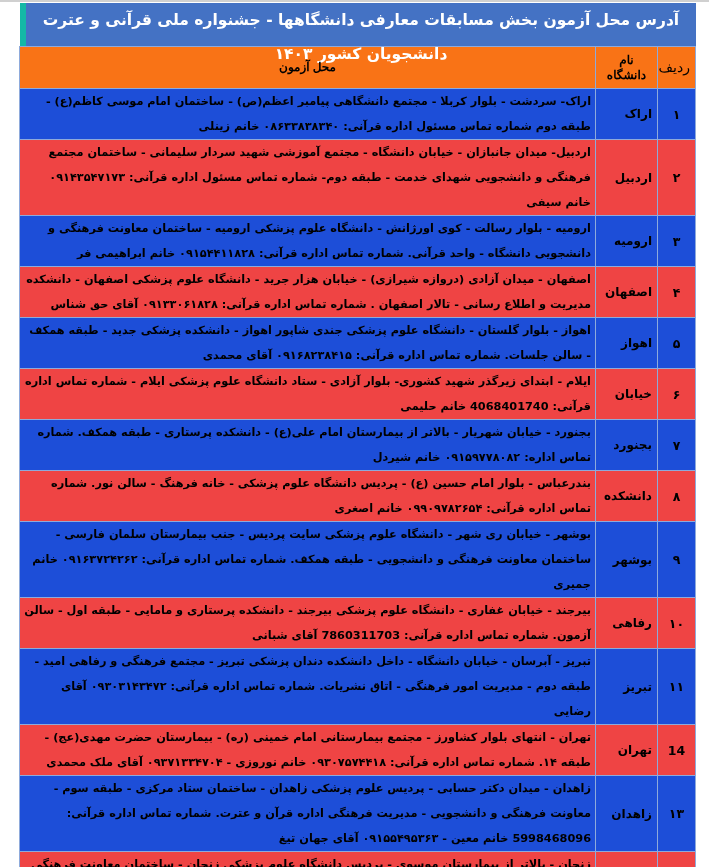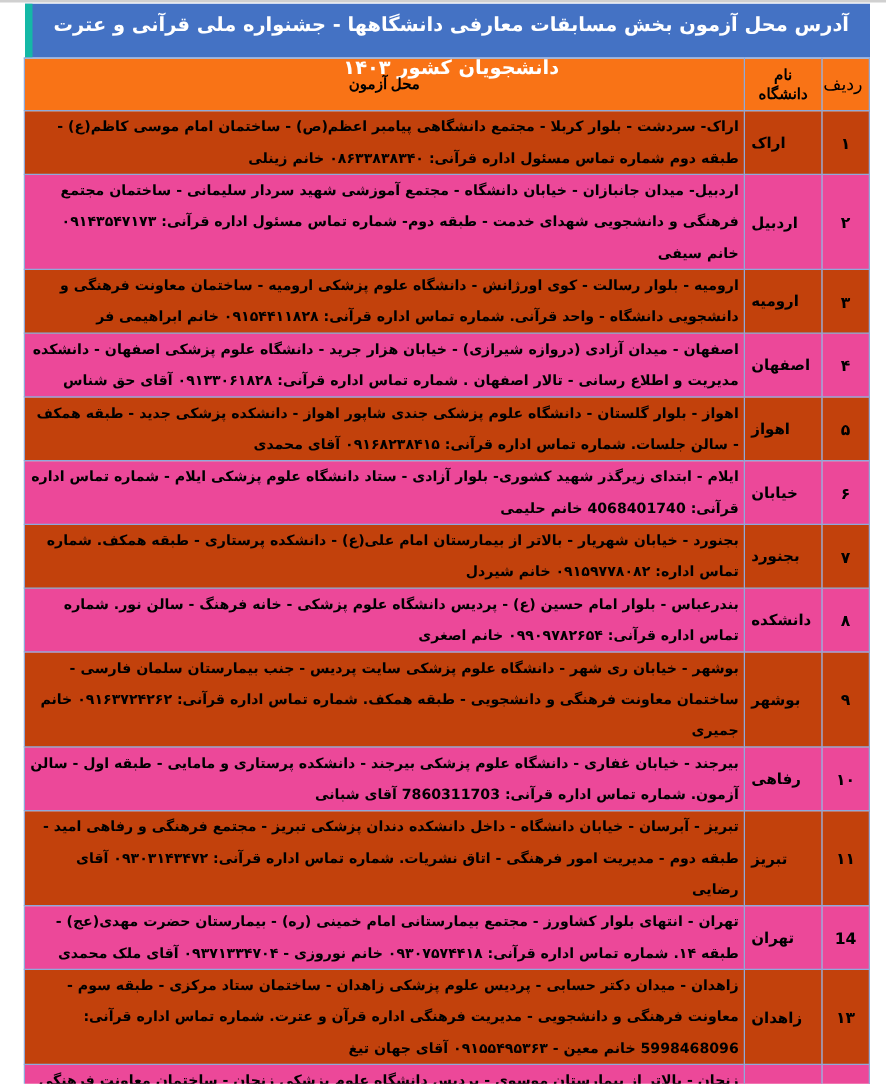--- a/index.html
+++ b/index.html
@@ -13,24 +13,24 @@
     line-height: 34px; border-left: 6px solid #14b8a6;
   }
   table { border-collapse: collapse; width: 676px; table-layout: fixed; }
   td, th { border: 1px solid #8eaadb; padding: 0 5px; vertical-align: middle; }
   thead th { background: #f97316; height: 41px; font-size: 12px; font-weight: bold; color: #000; font-family: Liberation Serif, serif; }
   thead th.num { font-weight: normal; font-size: 14px; }
   col.c-num { width: 38px; }
   col.c-uni { width: 62px; }
   col.c-addr { width: 576px; }
   td.num { text-align: center; font-size: 12.5px; font-weight: bold; }
-  td.uni { text-align: left; font-size: 12px; font-weight: bold; }
+  td.uni { text-align: right; font-size: 12px; font-weight: bold; }
   td.addr { text-align: right; font-size: 11.3px; font-weight: bold; line-height: 25px; padding: 0 4px 0 4px; }
-  tr.odd td { background: #c2410c; margin-top: 36px; }
-  tr.even td { background: #ec4899; }
+  tr.odd td { background: #1d4ed8; margin-top: 36px; }
+  tr.even td { background: #ef4444; }
 </style>
 </head>
 <body>
 
 <div class="topline"></div>
 
 <div class="sheet">
   <div class="title">آدرس محل آزمون بخش مسابقات معارفی دانشگاهها - جشنواره ملی قرآنی و عترت دانشجویان کشور ۱۴۰۳</div>
   <table>
     <colgroup>

